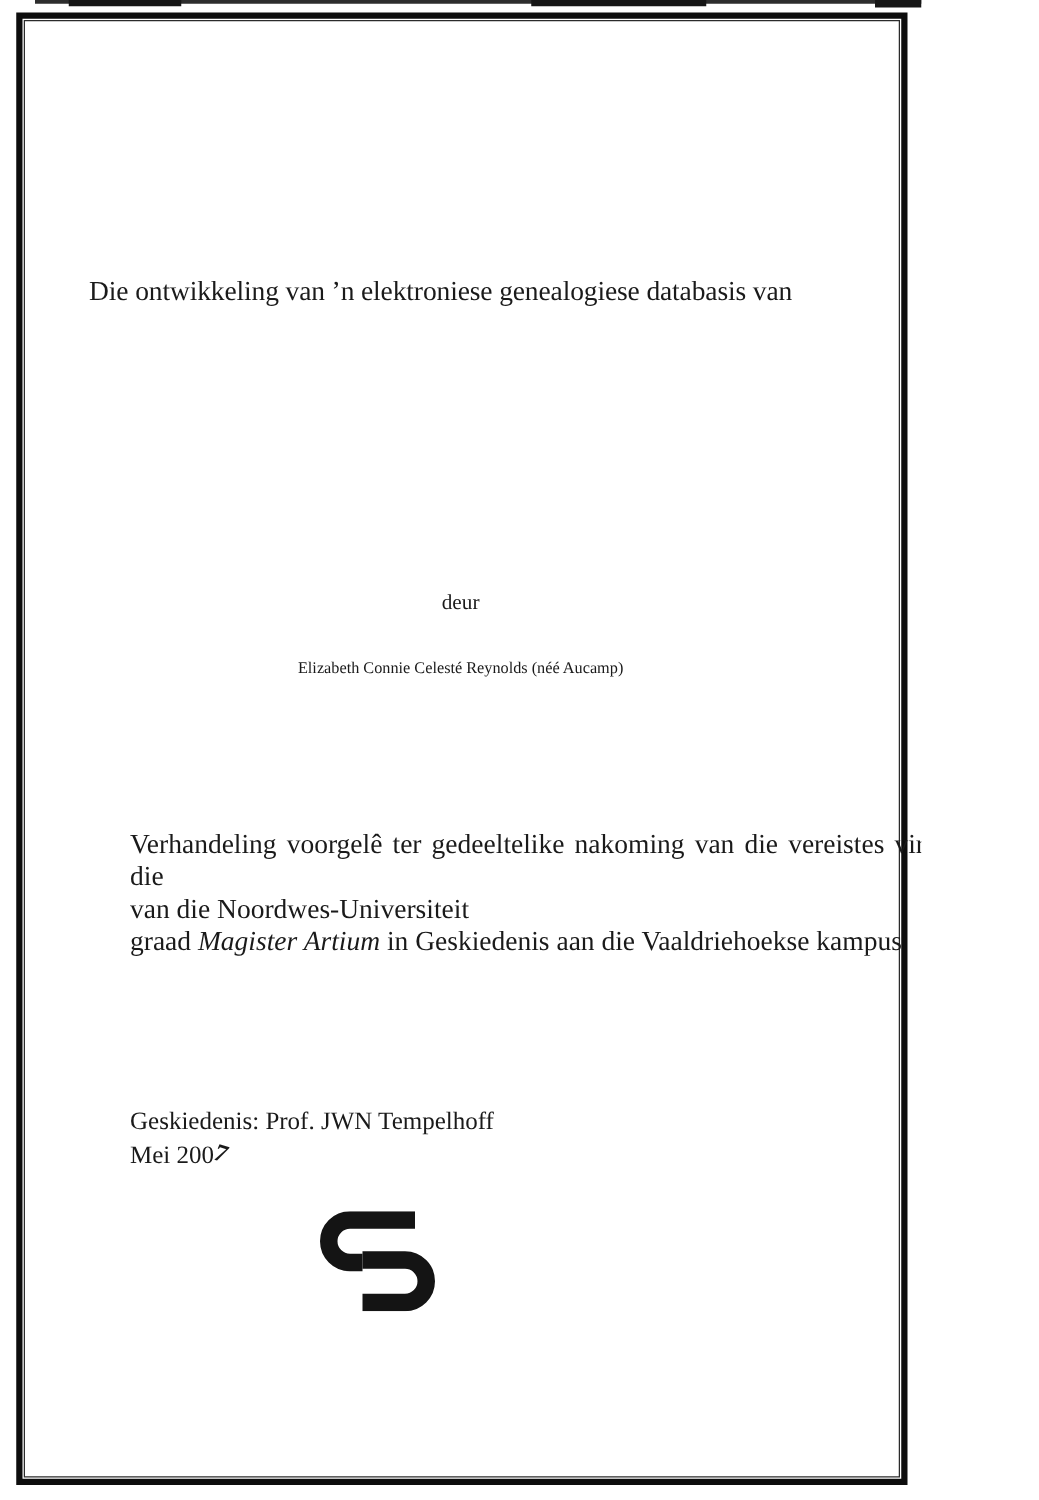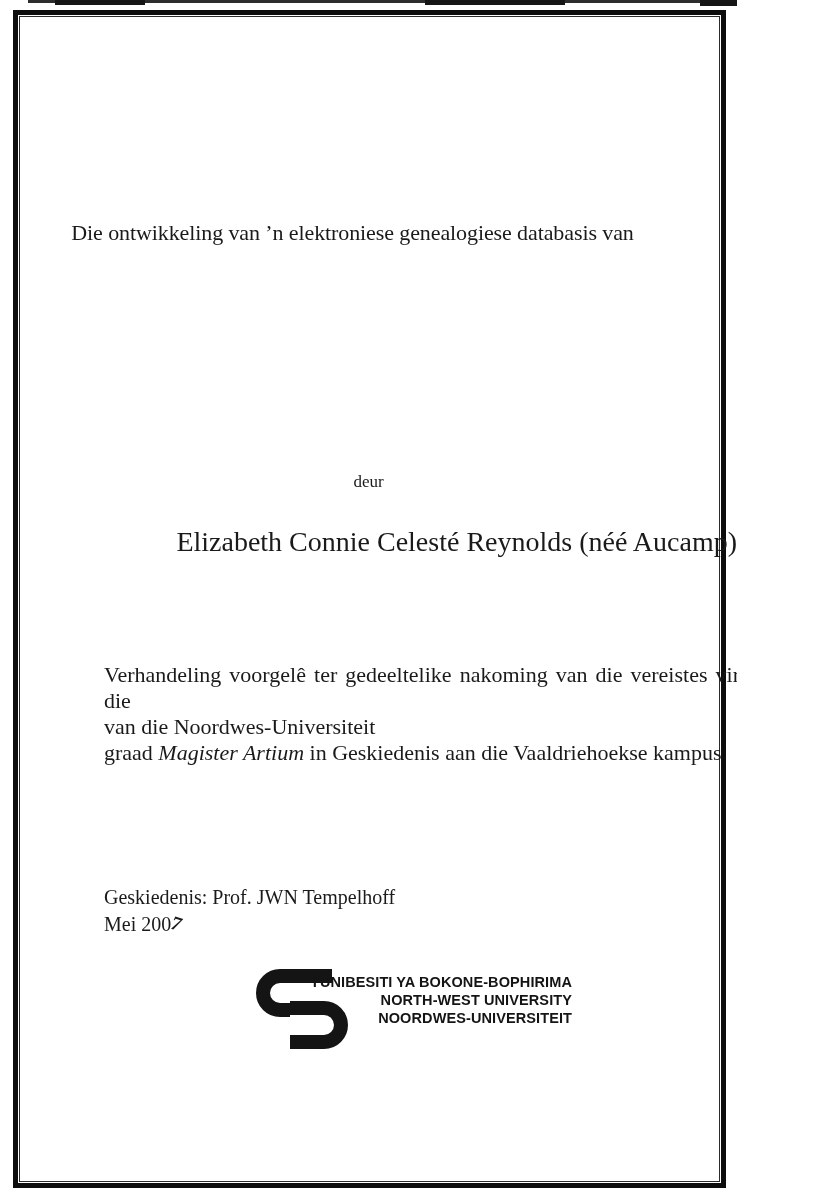--- a/index.html
+++ b/index.html
@@ -45,22 +45,22 @@
     position: absolute;
     top: 438px; left: 0; right: 0;
     text-align: center;
     font-size: 17px;
     margin-top: 34px;
   }
 
   .author {
     position: absolute;
     top: 526px; left: 0; right: 0;
-    text-align: right;
-    font-size: 28px;
+    text-align: center;
+    font-size: 13px;
   }
 
   .statement {
     position: absolute;
     top: 662px; left: 104px; width: 636px;
     font-size: 22px;
     line-height: 26px;
   }
   .statement .justified {
     text-align: justify;
@@ -130,19 +130,14 @@
     <div>Geskiedenis: Prof. JWN Tempelhoff</div>
     <div><span>Mei 200</span><span class="year-digit">7</span></div>
   </div>
 
   <svg class="logo-mark" viewBox="0 0 92 80" xmlns="http://www.w3.org/2000/svg" aria-hidden="true">
     <path d="M 76 7 H 24 A 17 17 0 0 0 24 41 H 76" fill="none" stroke="#141414" stroke-width="14" stroke-linecap="butt"></path>
     <path d="M 34 39 H 68 A 17 17 0 0 1 68 73 H 34" fill="none" stroke="#ffffff" stroke-width="21" stroke-linecap="butt"></path>
     <path d="M 34 39 H 68 A 17 17 0 0 1 68 73 H 34" fill="none" stroke="#141414" stroke-width="14" stroke-linecap="butt"></path>
   </svg>
 
-  <div class="logo-text">
-    <div>YUNIBESITI YA BOKONE-BOPHIRIMA</div>
-    <div>NORTH-WEST UNIVERSITY</div>
-    <div>NOORDWES-UNIVERSITEIT</div>
-  </div>
 
 </div>
 
 </body></html>

